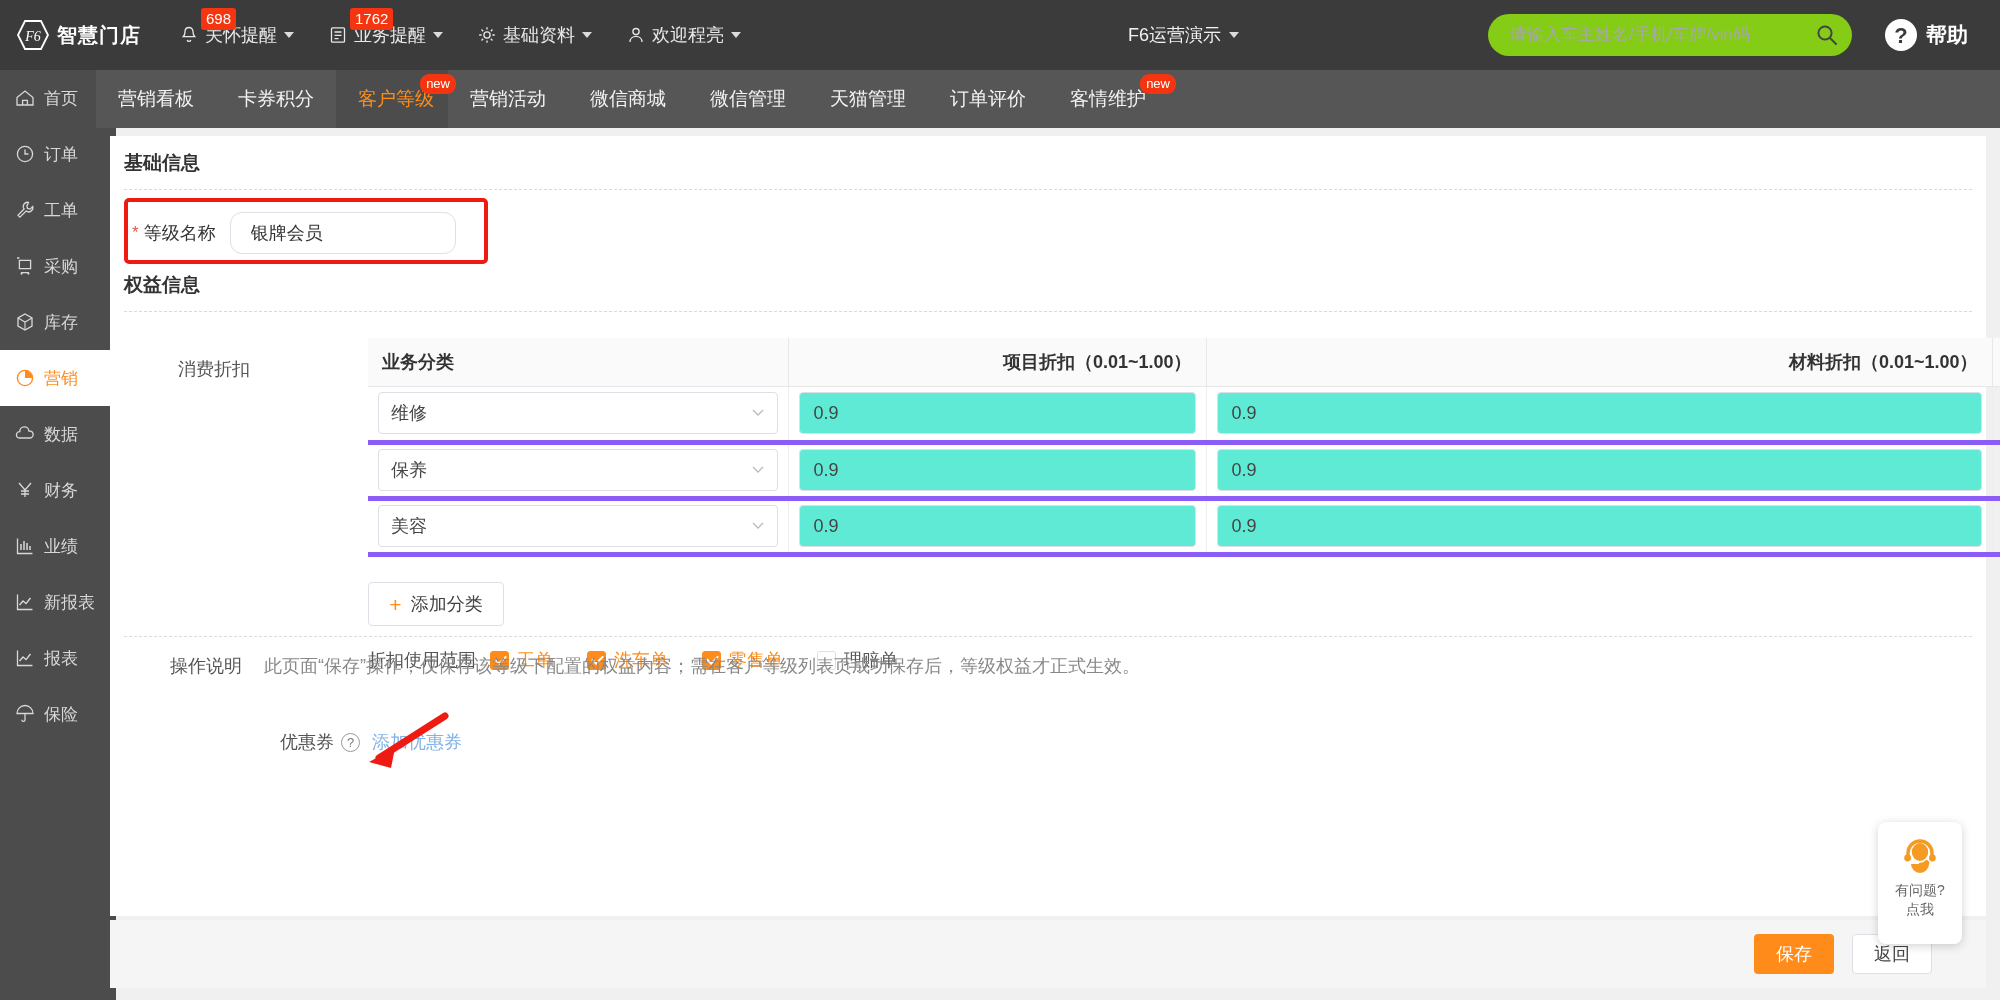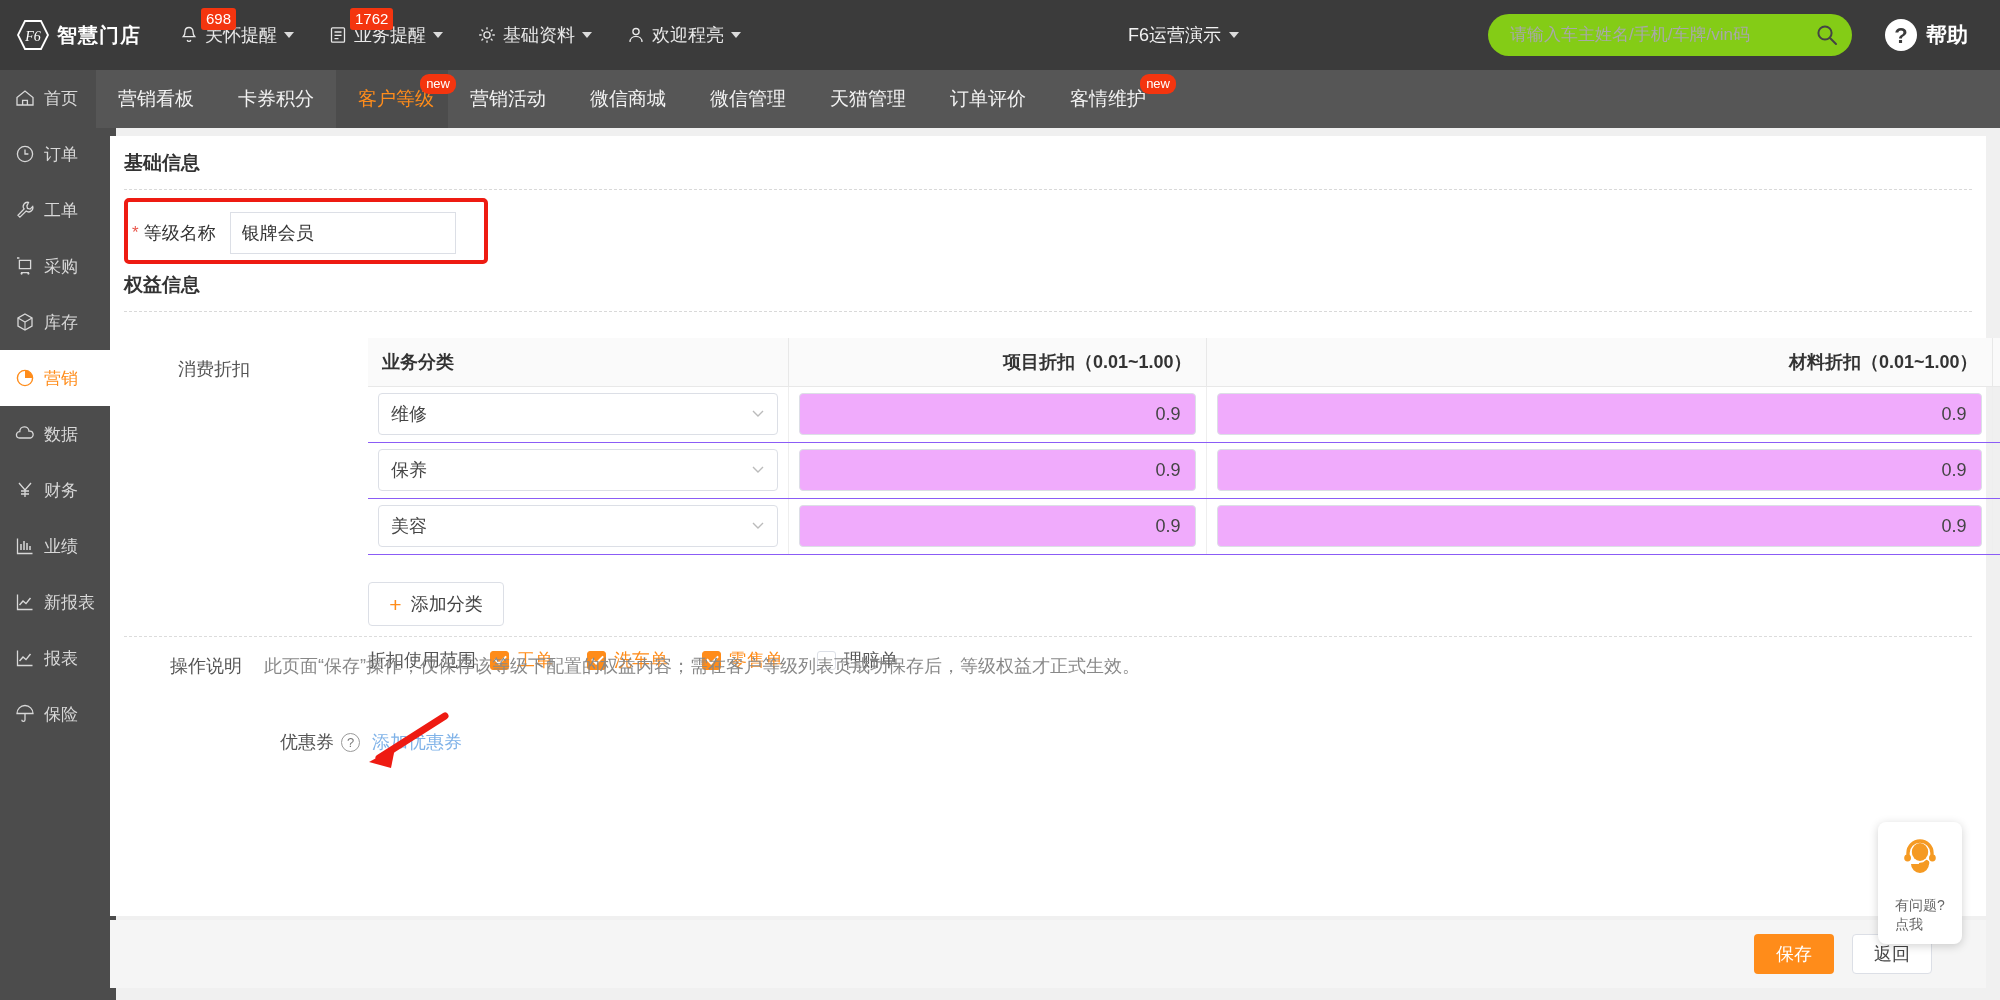--- a/index.html
+++ b/index.html
@@ -116,62 +116,62 @@
     position: absolute; left: 14px; top: 8px; width: 364px; height: 66px;
     border: 4px solid #ee1b12; border-radius: 5px; pointer-events: none;
   }
   .fieldline {
     position: absolute; left: 22px; top: 22px;
     display: flex; align-items: center;
   }
   .req-star { color: #e8564b; font-size: 17px; margin-right: 5px; }
   .flabel { font-size: 18px; color: #333; margin-right: 14px; white-space: nowrap; }
   .tinput {
-    width: 226px; height: 42px; border: 1px solid #dcdfe6; border-radius: 0;
-    padding: 0 11px; font-size: 18px; color: #333; outline: 0;
+    width: 226px; height: 42px; border: 1px solid #dcdfe6; border-radius: 12px;
+    padding: 0 20px; font-size: 18px; color: #333; outline: 0;
     font-family: "Liberation Sans", "DejaVu Sans", sans-serif; background:#fff;
   }
 
   
   .benefit-body { position: relative; padding: 34px 0 0 0; }
   .row-label {
     position: absolute; left: 170px; width: 110px; text-align: right;
     font-size: 18px; color: #555;
   }
   .tbl {
     position: absolute; left: 258px; top: 26px; width: 1700px;
     border-collapse: collapse; table-layout: fixed;
   }
   .tbl th {
     background: #fafafa; color: #333; font-size: 18px; font-weight: bold;
     height: 48px; border-bottom: 1px solid #e8e8e8; border-right: 1px solid #e8e8e8;
     padding: 0 14px;
   }
   .tbl td {
-    height: 56px; border-bottom: 1px solid #8b5cf6; border-right: 1px solid #eeeeee;
+    height: 56px; border-bottom: 5px solid #8b5cf6; border-right: 1px solid #eeeeee;
     padding: 0 10px; vertical-align: middle;
   }
   .tbl th:last-child, .tbl td:last-child { border-right: 0; }
   .th-cat { text-align: left; }
   .th-num { text-align: right; }
   .th-act { text-align: left; }
 
   .selwrap { position: relative; }
   .sel {
     width: 100%; height: 42px; border: 1px solid #dcdfe6; border-radius: 4px;
     background: #fff; display: flex; align-items: center;
     padding: 0 12px; font-size: 18px; color: #444; cursor: pointer;
   }
   .sel .chev {
     position: absolute; right: 14px; top: 17px; width: 12px; height: 7px;
   }
   .numinput {
     width: 100%; height: 42px; border: 1px solid #dcdfe6; border-radius: 4px;
-    text-align: right; padding: 0 14px; font-size: 18px; color: #444;
-    outline: 0; background: #f0abfc;
+    text-align: left; padding: 0 14px; font-size: 18px; color: #444;
+    outline: 0; background: #5eead4;
     font-family: "Liberation Sans", "DejaVu Sans", sans-serif;
   }
 
   .addbtn {
     position: absolute; left: 258px; width: 136px; height: 44px;
     border: 1px solid #dcdfe6; border-radius: 4px; background: #fff;
     display: flex; align-items: center; justify-content: center;
     font-size: 18px; color: #444; cursor: pointer;
   }
   .addbtn .plus { color: #ff8c1a; font-size: 21px; margin-right: 9px; line-height: 1; }
@@ -230,21 +230,21 @@
   }
 
   
   .chat {
     position: absolute; left: 1878px; top: 822px; width: 84px; height: 122px;
     background: #fff; border-radius: 8px; box-shadow: 0 2px 10px rgba(0,0,0,.18);
     display: flex; flex-direction: column; align-items: center;
     padding-top: 12px; cursor: pointer; z-index: 30;
   }
   .chat-ic { width: 42px; height: 42px; }
-  .chat-tx { font-size: 14px; color: #666; text-align: left; line-height: 1.35; margin-top: 20px; }
+  .chat-tx { font-size: 14px; color: #666; text-align: center; line-height: 1.35; margin-top: 5px; }
 </style>
 </head>
 <body>
 
 <div id="root">
 
   <div class="topbar">
     <div class="brand">
       <svg class="brand-logo" viewBox="0 0 34 34">
         <path d="M9 3 H25 L32 17 L25 31 H9 L2 17 Z" fill="none" stroke="#fff" stroke-width="1.8"></path>

